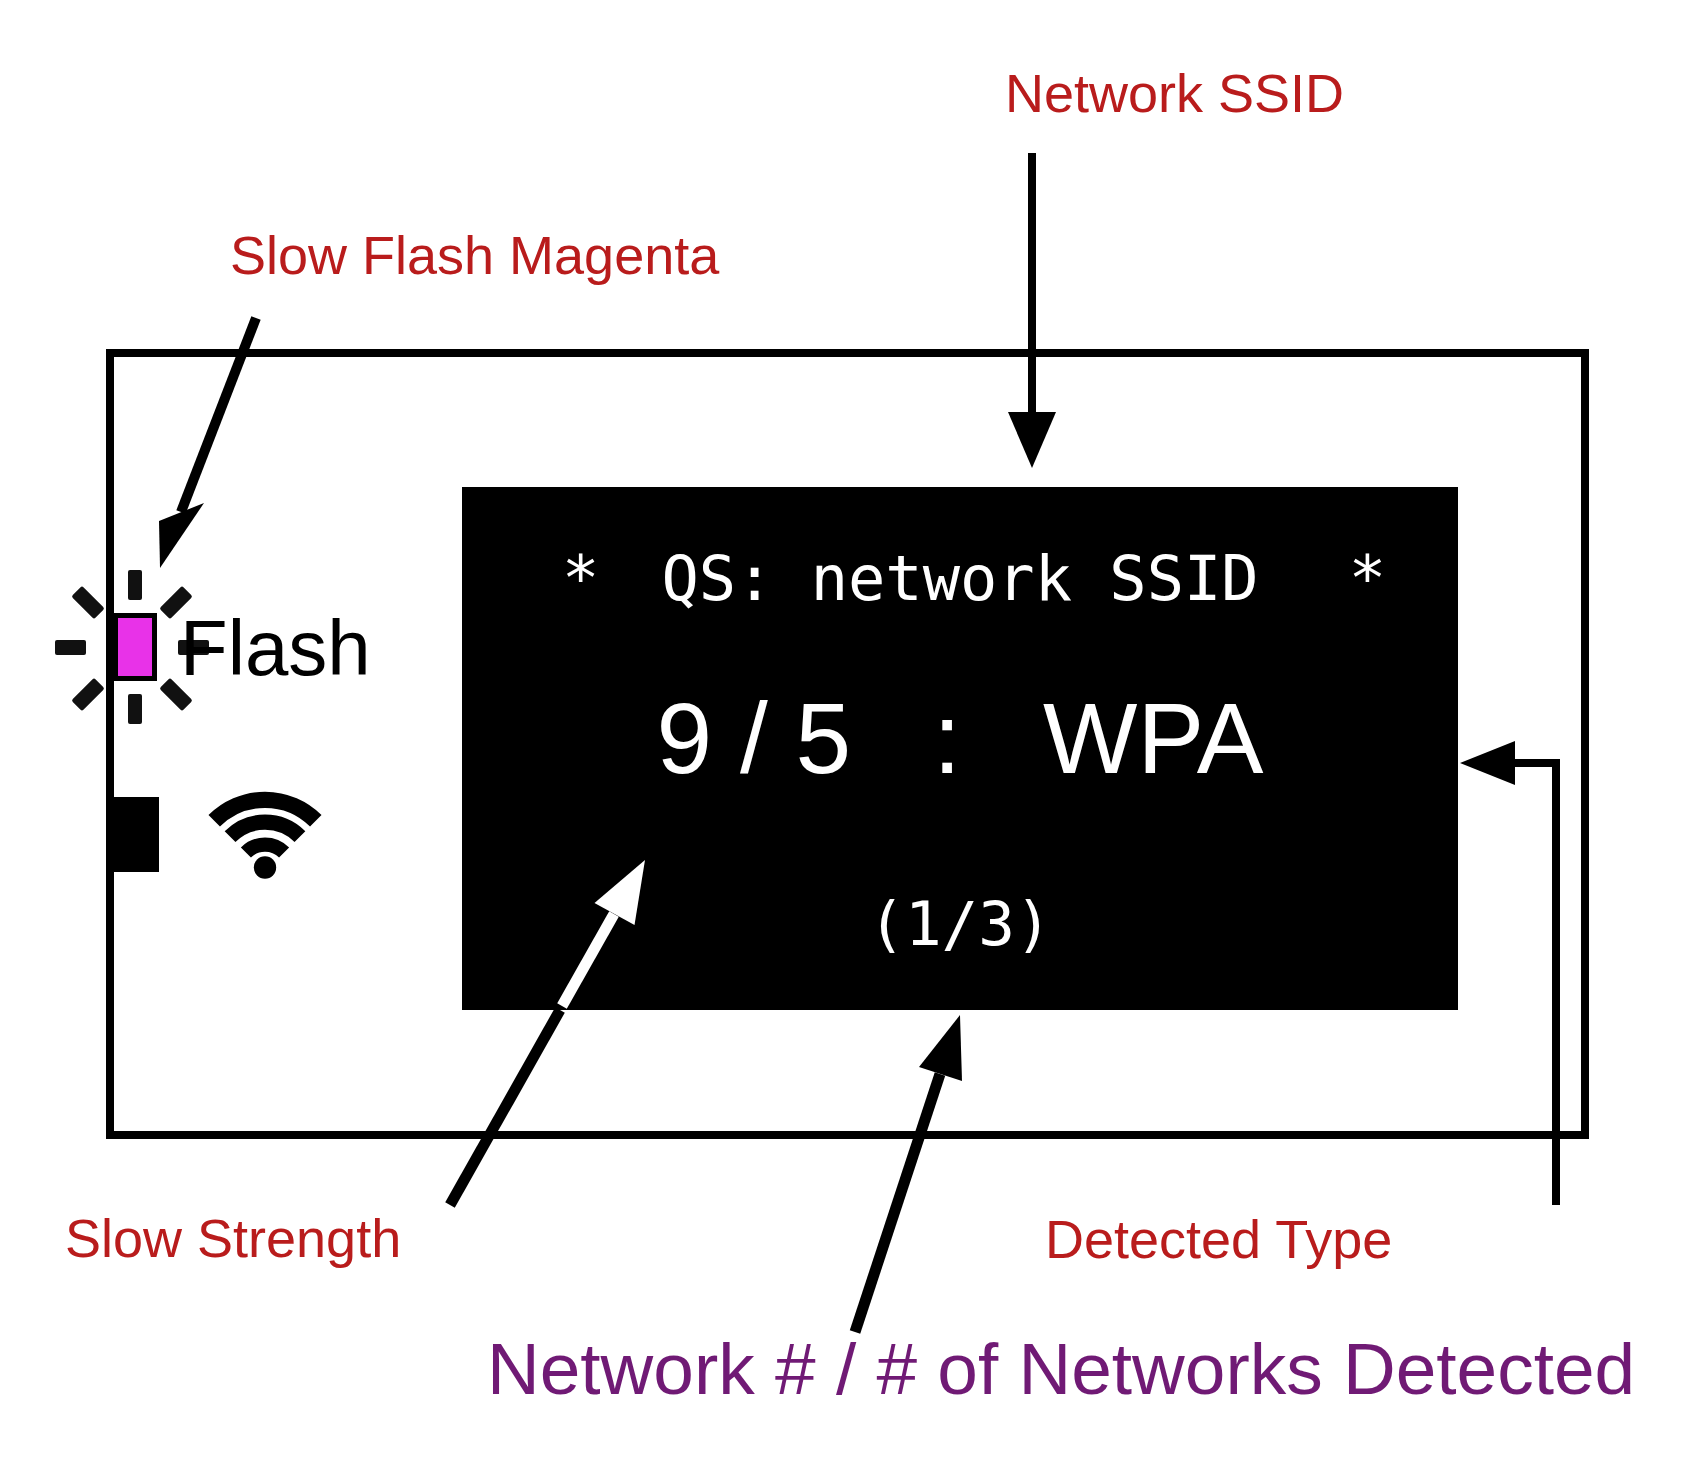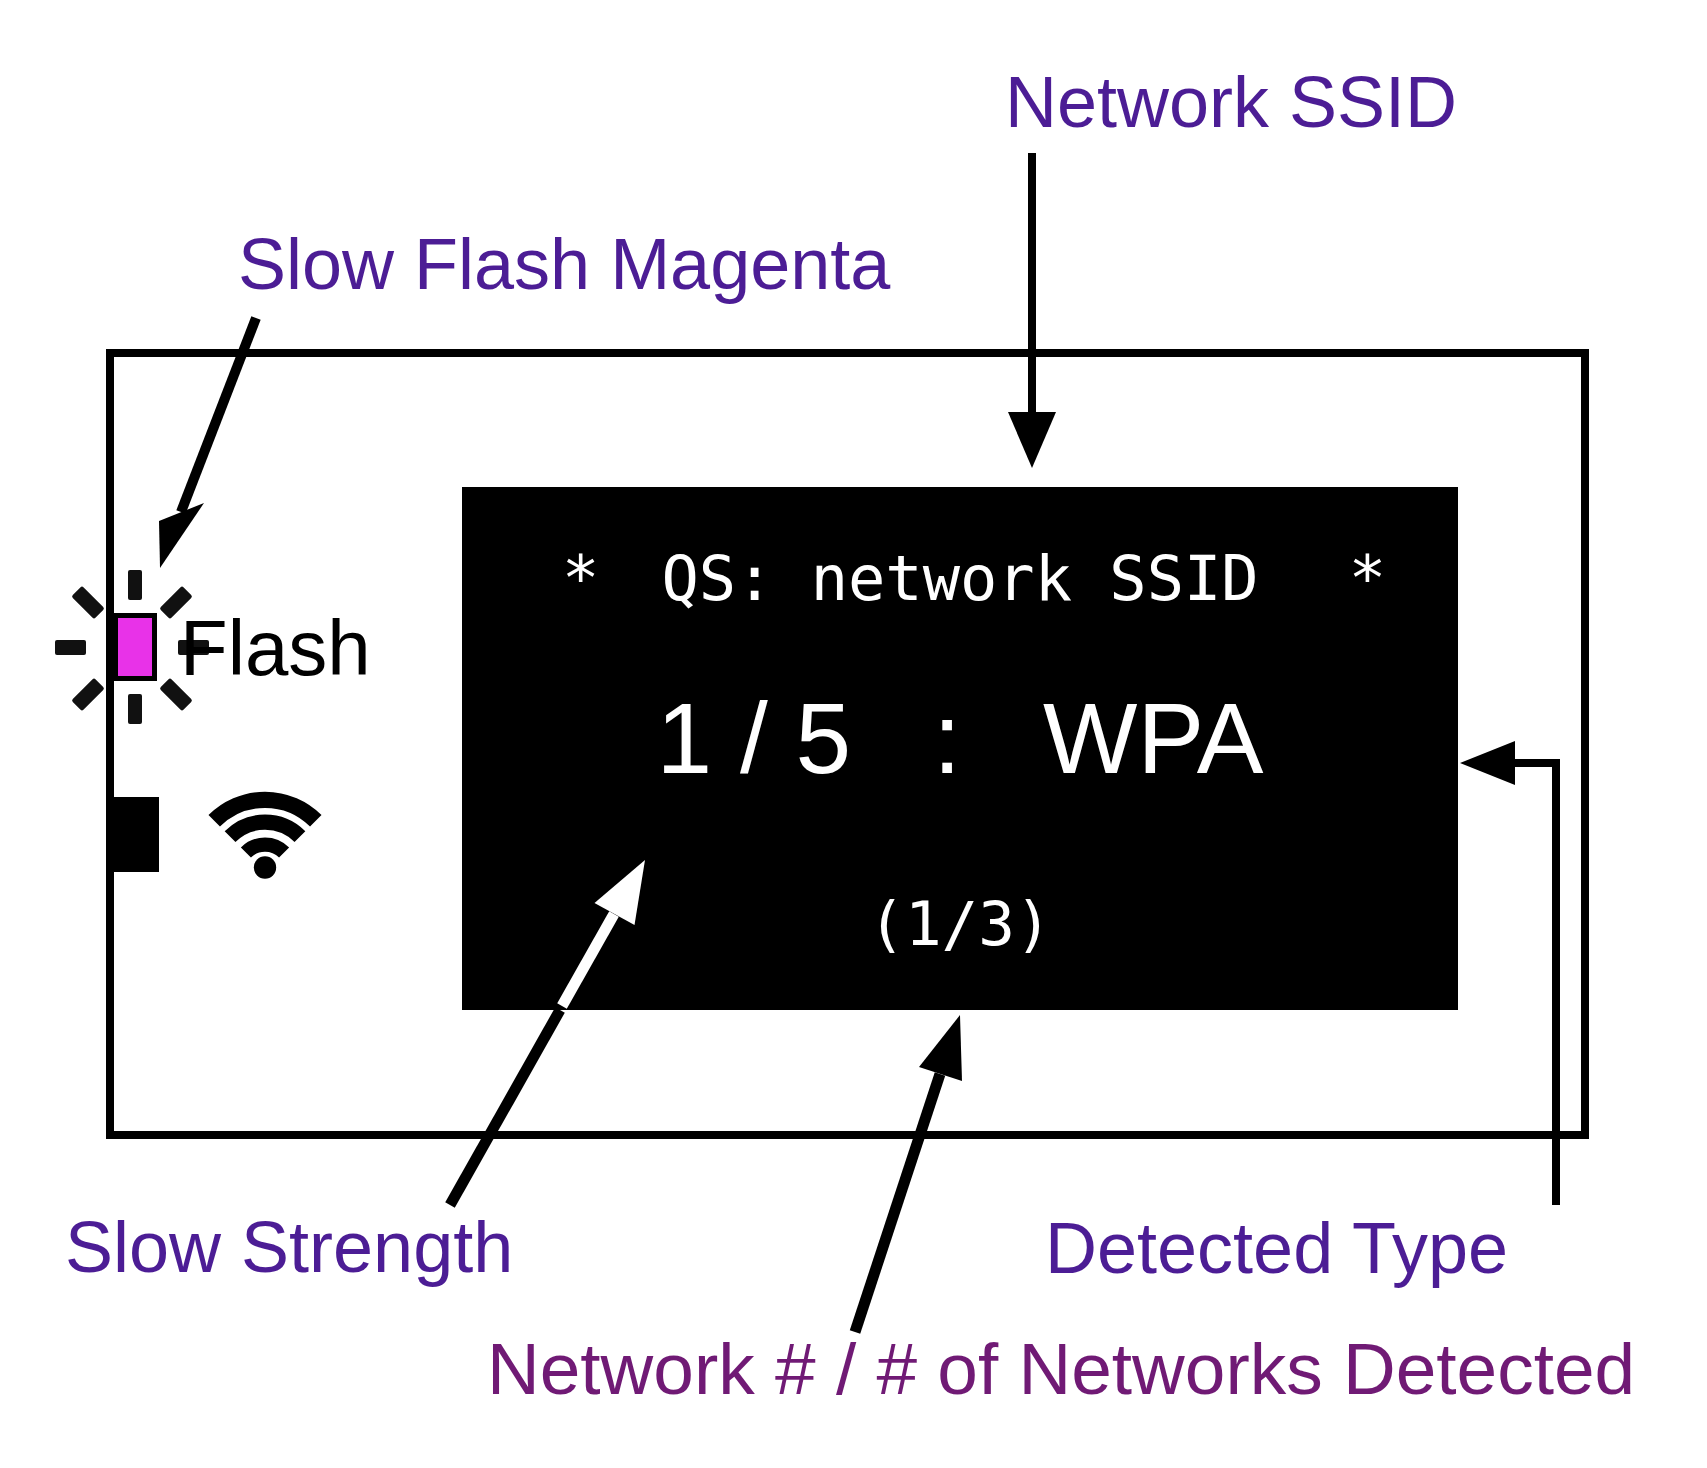--- a/index.html
+++ b/index.html
@@ -1,19 +1,19 @@
 <!DOCTYPE html>
 <html><head>
 <meta charset="utf-8">
 <style>
   html,body{margin:0;padding:0;background:#fff;}
   body{width:1707px;height:1468px;position:relative;overflow:hidden;
        font-family:"Liberation Sans",sans-serif;color:#000;}
   .abs{position:absolute;}
-  .label{font-size:72px;line-height:1;white-space:nowrap;color:#4c1d95;}
+  .label{font-size:54px;line-height:1;white-space:nowrap;color:#b91c1c;}
   .label-sm{font-size:73px;line-height:1;white-space:nowrap;color:#701a75;}
 
   #outer-box{left:106px;top:349px;width:1483px;height:790px;
              border:8px solid #000;box-sizing:border-box;background:transparent;}
 
   #display{left:462px;top:487px;width:996px;height:523px;background:#000;}
   .disp-row{position:absolute;left:0;width:100%;text-align:center;color:#fff;}
   #disp-row1{top:58px;font-family:"DejaVu Sans Mono",monospace;font-size:62px;line-height:1.1;}
   #disp-row1 .star-l{position:absolute;left:100px;top:0;}
   #disp-row1 .star-r{position:absolute;right:72px;top:0;}
@@ -31,21 +31,21 @@
 
   #data-label{left:180px;top:609px;font-size:78px;line-height:1;white-space:nowrap;}
   #black-square{left:110px;top:797px;width:49px;height:75px;background:#000;}
   #wifi{left:200px;top:786px;}
 
   #arrows{left:0;top:0;width:1707px;height:1468px;pointer-events:none;}
 </style>
 </head>
 <body>
 
-<div class="abs label" style="left:230px;top:228px;margin-left:8px;">Slow Flash Magenta</div>
+<div class="abs label" style="left:230px;top:228px;">Slow Flash Magenta</div>
 
 <div class="abs label" style="left:1005px;top:66px;">Network SSID</div>
 
 <div class="abs label" style="left:65px;top:1211px;">Slow Strength</div>
 
 <div class="abs label" style="left:1045px;top:1212px;">Detected Type</div>
 
 <div class="abs label-sm" style="left:487px;top:1332px;">Network # / # of Networks Detected</div>
 
 <div id="outer-box" class="abs"></div>
@@ -74,21 +74,21 @@
   <path d="M 7.0 17.0 A 35.4 35.4 0 0 1 57.0 17.0" fill="none" stroke="#000" stroke-width="8"></path>
 </svg>
 
 <div id="display" class="abs">
   <div id="disp-row1" class="disp-row">
     <span class="star-l">*</span>
     <span>QS: network SSID</span>
     <span class="star-r">*</span>
   </div>
   <div id="disp-row2" class="disp-row">
-    <span>1 / 5</span>
+    <span>9 / 5</span>
     <span>:</span>
     <span>WPA</span>
   </div>
   <div id="disp-row3" class="disp-row">(1/3)</div>
 </div>
 
 <svg id="arrows" class="abs" width="1707" height="1468" viewBox="0 0 1707 1468">
 
   <g>
     <line x1="1032" y1="153" x2="1032" y2="414" stroke="#000" stroke-width="8"></line>

